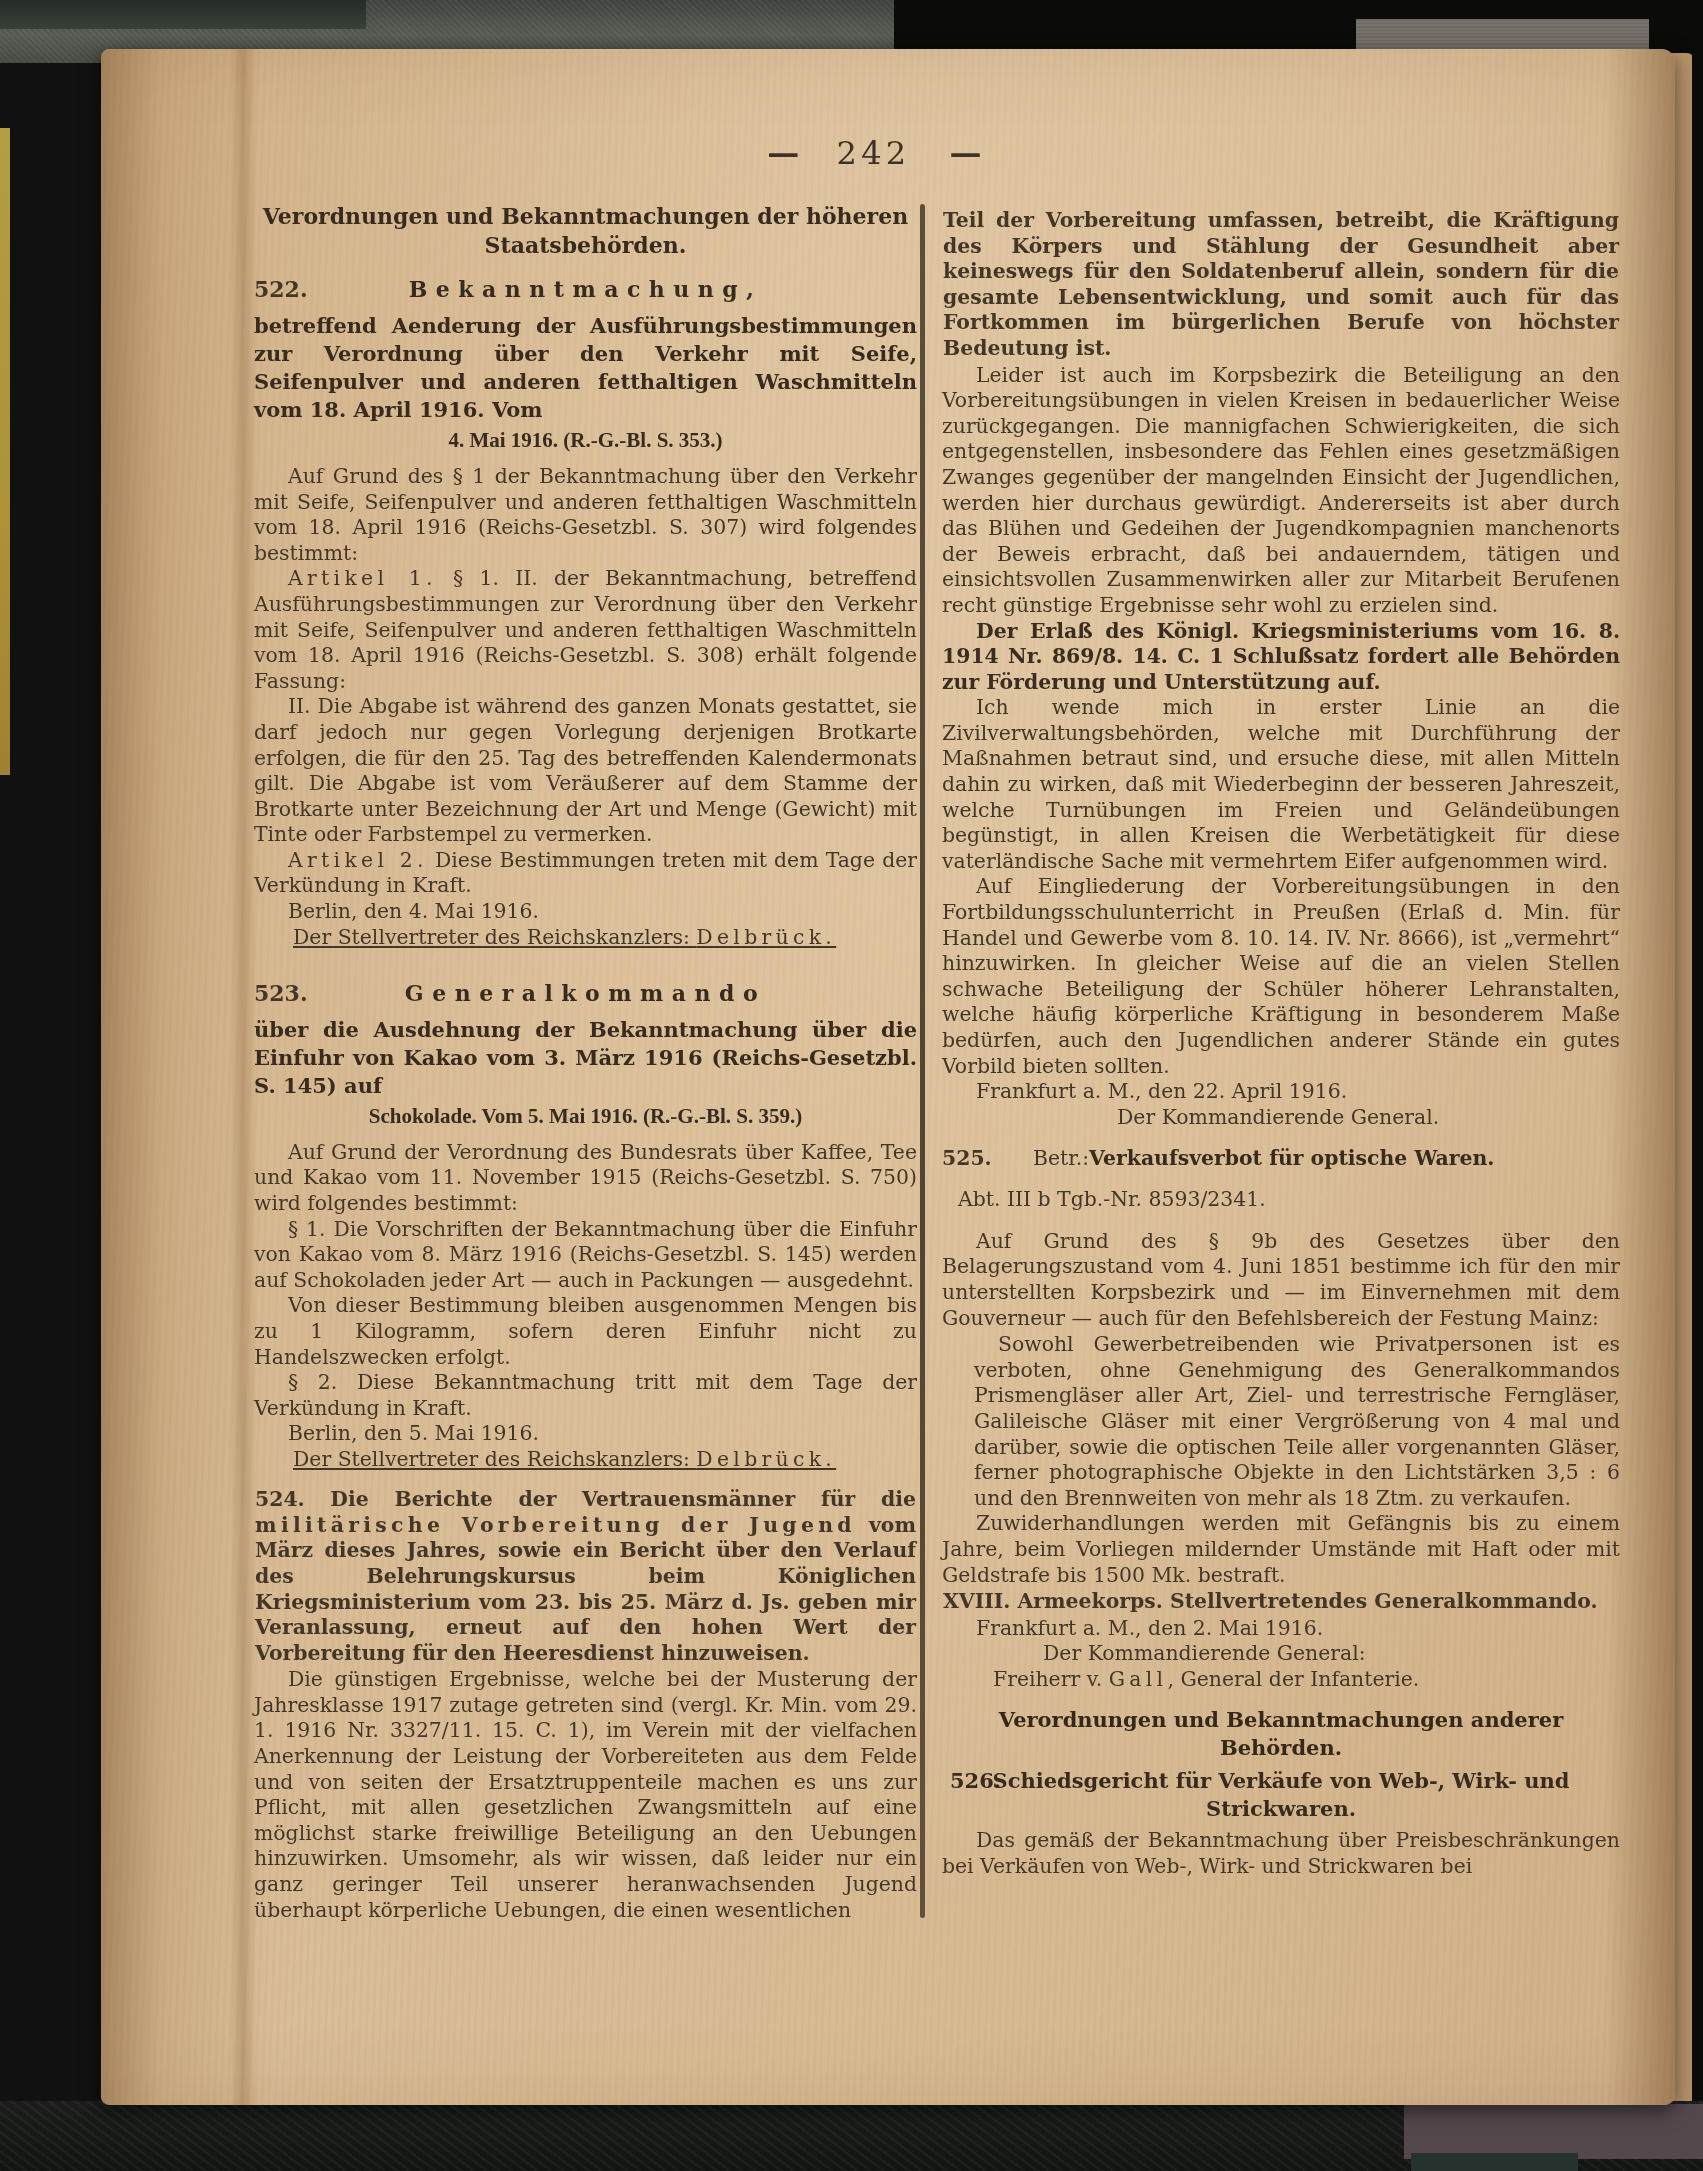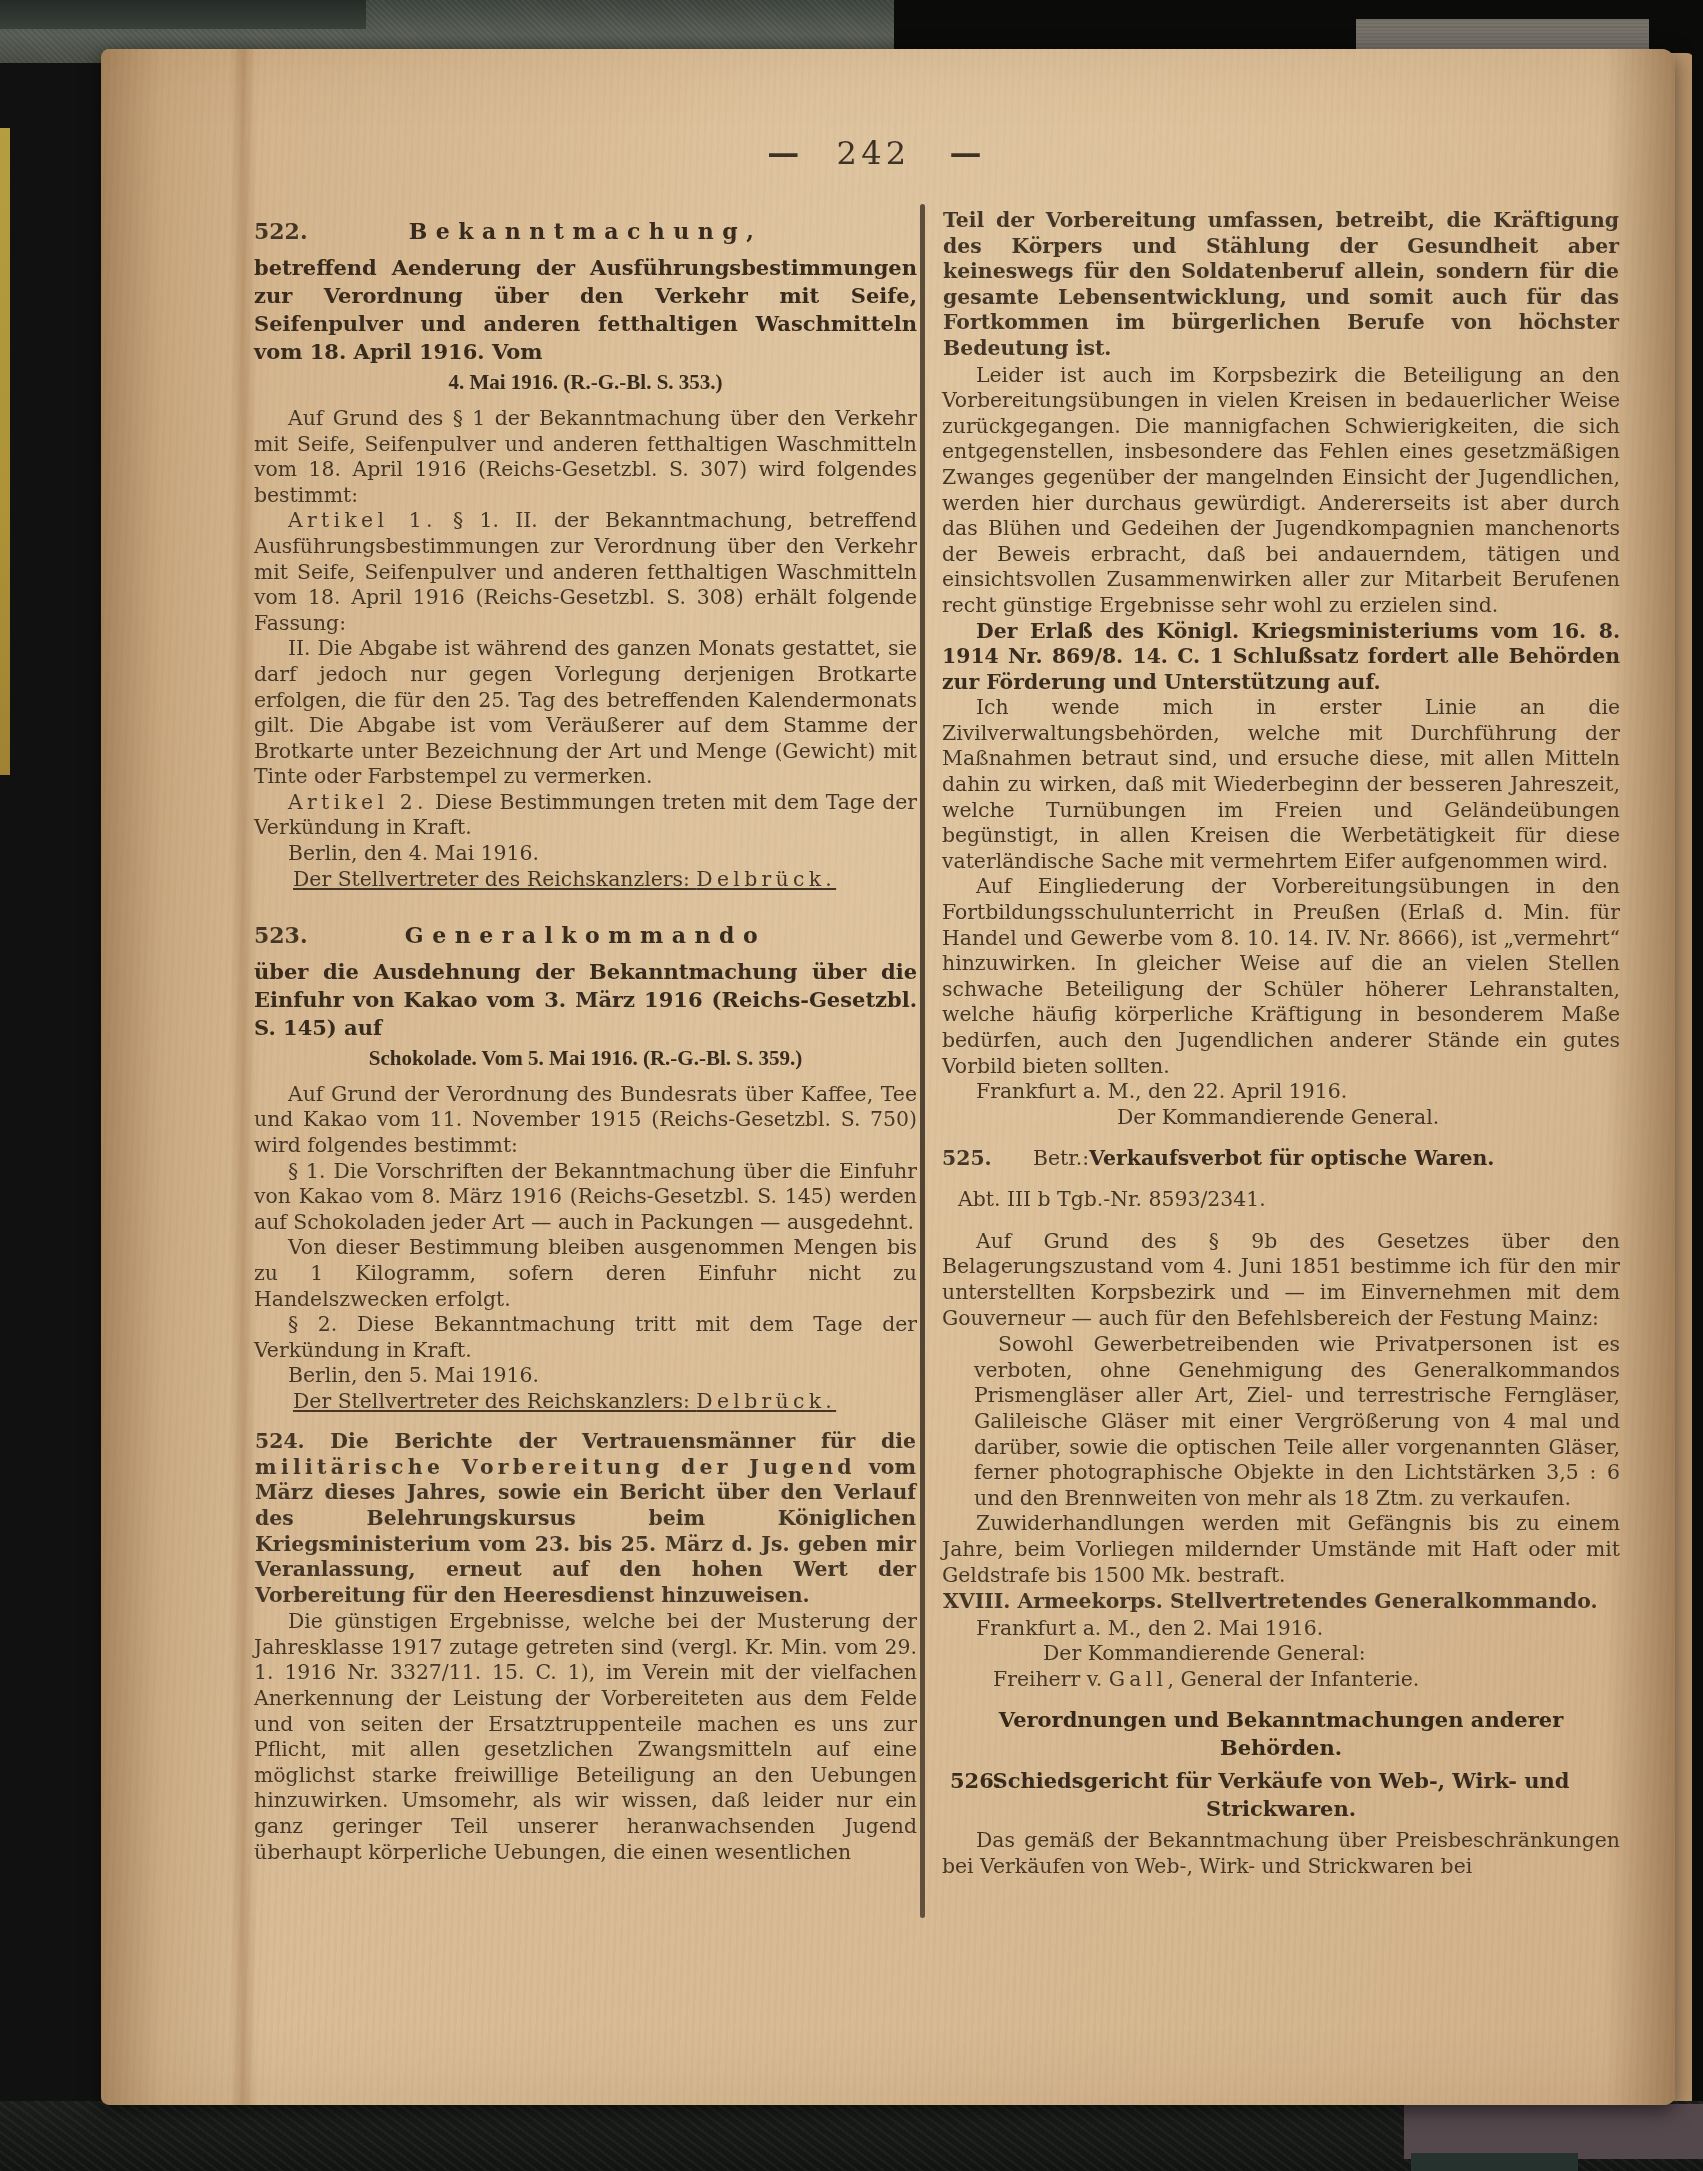--- a/index.html
+++ b/index.html
@@ -129,20 +129,21 @@
 
     <div class="pagenum ink">
         <span class="dash">—</span>
         <span class="num">242</span>
         <span class="dash">—</span>
       </div>
 
     <div class="divider"></div>
 
     <div class="col col-left">
+      <div class="lc-header">Verordnungen und Bekanntmachungen der höheren Staatsbehörden.</div>
 
       <div class="sec-row"><span class="sec-num">522.</span><span class="sec-title-sp">Bekanntmachung,</span></div>
       <div class="subtitle">betreffend Aenderung der Ausführungsbestimmungen zur Verordnung über den Verkehr mit Seife, Seifenpulver und anderen fetthaltigen Waschmitteln vom 18. April 1916. Vom</div>
       <div class="subtitle-date">4. Mai 1916. (R.-G.-Bl. S. 353.)</div>
       <p class="p">Auf Grund des § 1 der Bekanntmachung über den Verkehr mit Seife, Seifenpulver und anderen fetthaltigen Waschmitteln vom 18. April 1916 (Reichs-Gesetzbl. S. 307) wird folgendes bestimmt:</p>
       <p class="p"><span class="sperr">Artikel 1.</span><span> § 1. II. der Bekanntmachung, betreffend Ausführungsbestimmungen zur Verordnung über den Verkehr mit Seife, Seifenpulver und anderen fetthaltigen Waschmitteln vom 18. April 1916 (Reichs-Gesetzbl. S. 308) erhält folgende Fassung:</span></p>
       <p class="p">II. Die Abgabe ist während des ganzen Monats gestattet, sie darf jedoch nur gegen Vorlegung derjenigen Brotkarte erfolgen, die für den 25. Tag des betreffenden Kalendermonats gilt. Die Abgabe ist vom Veräußerer auf dem Stamme der Brotkarte unter Bezeichnung der Art und Menge (Gewicht) mit Tinte oder Farbstempel zu vermerken.</p>
       <p class="p"><span class="sperr">Artikel 2.</span><span> Diese Bestimmungen treten mit dem Tage der Verkündung in Kraft.</span></p>
       <p class="dateline">Berlin, den 4. Mai 1916.</p>
       <p class="sig-left"><span>Der Stellvertreter des Reichskanzlers: </span><span class="sperr">Delbrück.</span></p>

